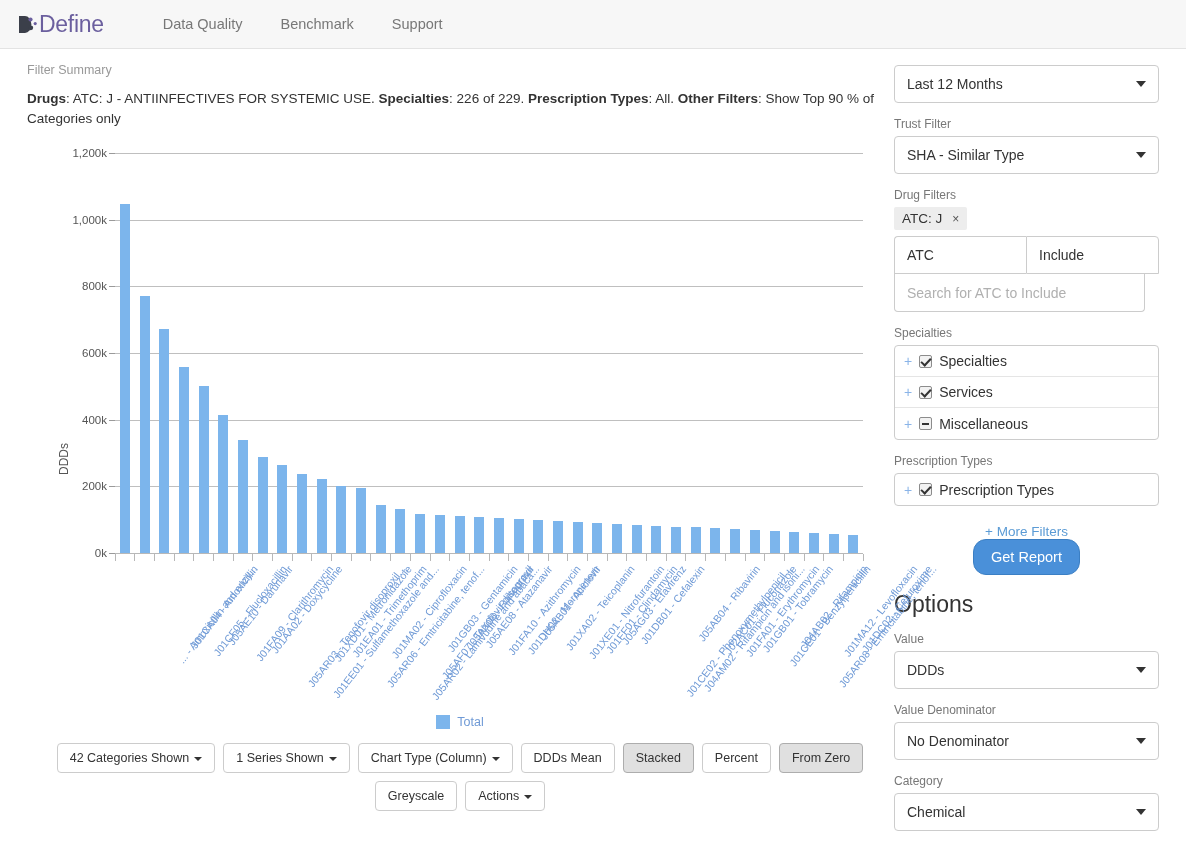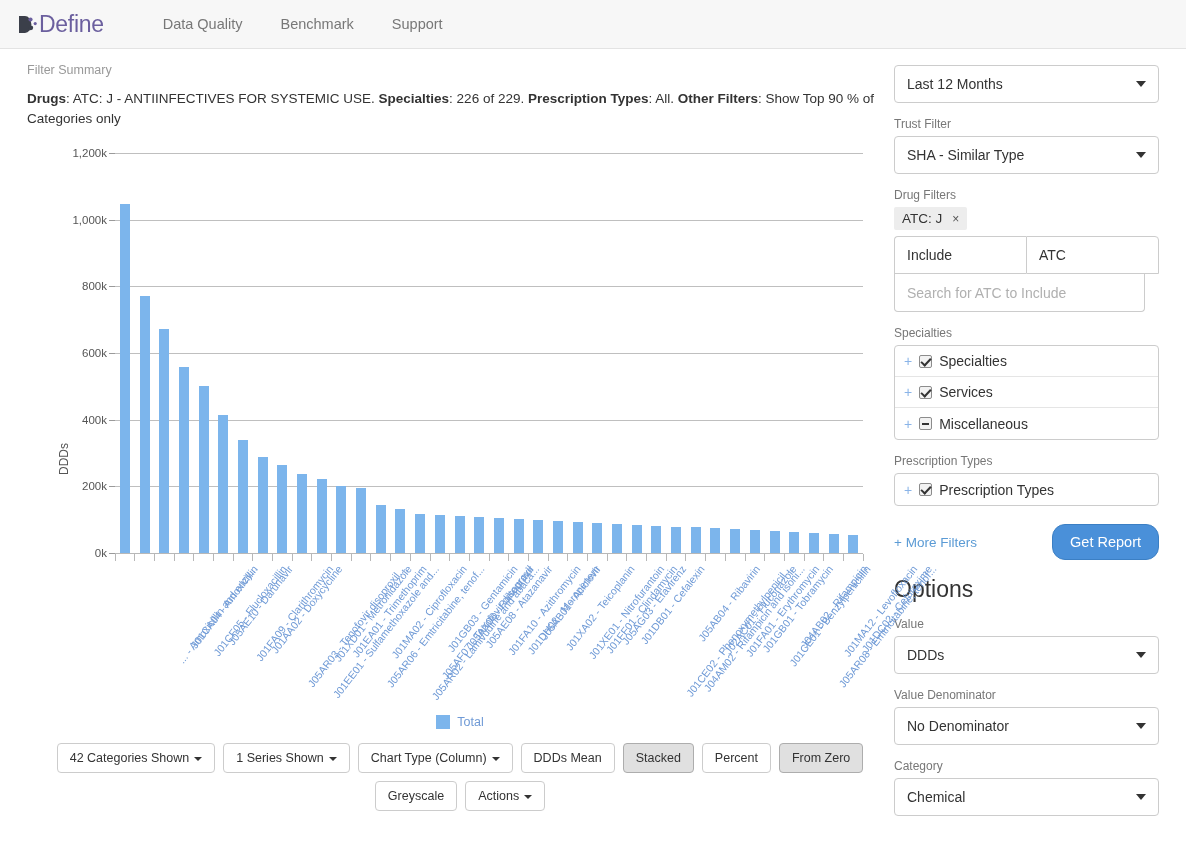--- a/index.html
+++ b/index.html
@@ -373,20 +373,21 @@
     left: 2px; top: 5px;
     width: 7px; height: 2px;
     background: #333;
   }
   .more-row {
     display: flex;
     align-items: center;
     justify-content: space-between;
     width: 265px;
     margin-top: 18px;
+    flex-direction: column;
   }
   .more-filters {
     font-size: 13.5px;
     color: #5b9bd5;
     cursor: pointer;
   }
   .get-report {
     background: #4a90d9;
     border: 1px solid #3b7fc4;
     color: #ffffff;
@@ -694,25 +695,25 @@
 
     <div class="field-label">Drug Filters</div>
     <div>
       <span class="tag">
         <span>ATC: J</span>
         <span class="tag-x">×</span>
       </span>
     </div>
     <div class="split-row">
       <div class="split-sel">
-        <span>Include</span>
+        <span>ATC</span>
         <span class="sel-caret"></span>
       </div>
       <div class="split-sel">
-        <span>ATC</span>
+        <span>Include</span>
         <span class="sel-caret"></span>
       </div>
     </div>
     <input class="search-input" type="text" placeholder="Search for ATC to Include" style="">
 
     <div class="field-label">Specialties</div>
     <div class="tree" id="specialties-tree">
         <div class="tree-row">
           <span class="tree-plus">+</span>
           <span class="cbox checked"></span>

